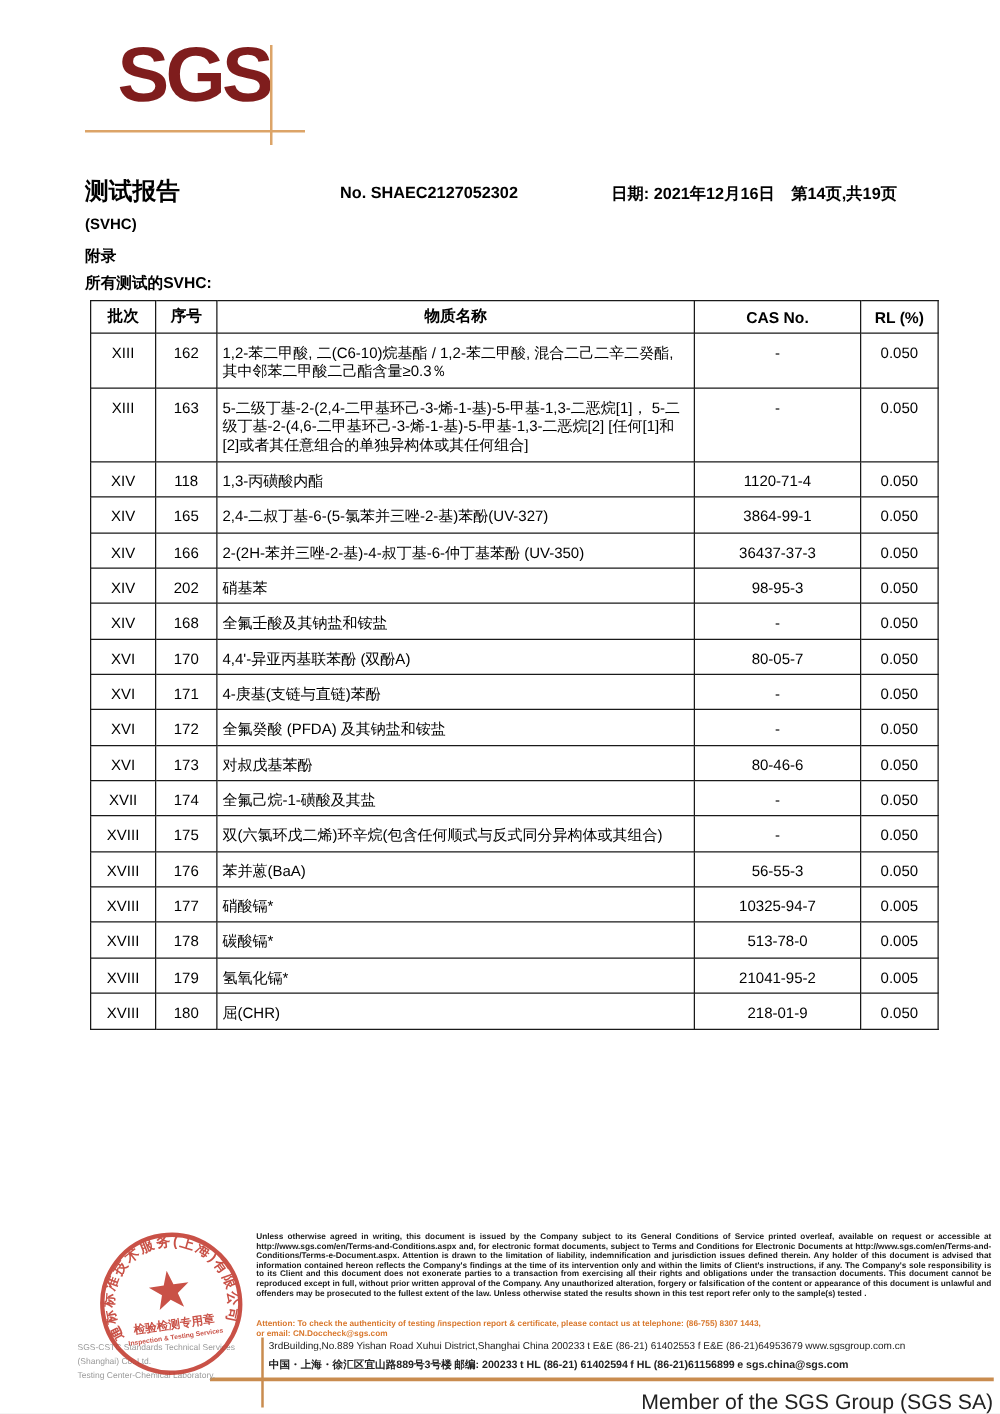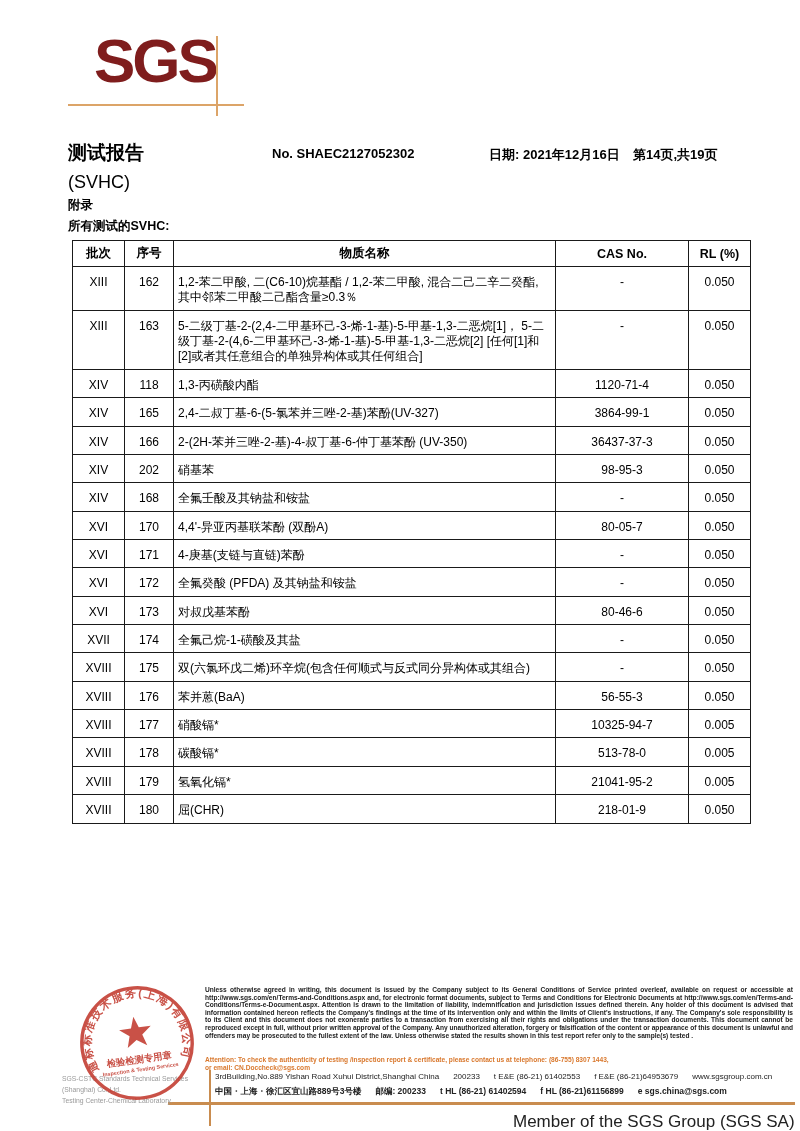--- a/index.html
+++ b/index.html
@@ -14,21 +14,21 @@
   .logo-text {
     position:absolute; left:94px; top:30px;
     font-size:62px; font-weight:800; letter-spacing:-3px;
     color:#7f1d1d; line-height:1;
   }
   .logo-hline { position:absolute; left:68px; top:104px; width:176px; height:2px; background:#dca468; }
   .logo-vline { position:absolute; left:216px; top:36px; width:2px; height:80px; background:#dca468; }
 
   
   .report-title { position:absolute; left:68px; top:140px; font-size:19px; font-weight:700; }
-  .report-subtitle { position:absolute; left:68px; top:172px; font-size:18px; font-weight:400; }
+  .report-subtitle { position:absolute; left:68px; top:172px; font-size:12px; font-weight:700; }
   .report-no { position:absolute; left:272px; top:146px; font-size:13px; font-weight:600; }
   .report-date { position:absolute; left:489px; top:146px; font-size:13px; font-weight:600;text-align:center; }
   .report-page { position:absolute; left:633px; top:146px; font-size:13px; font-weight:600; }
   .appendix-label { position:absolute; left:68px; top:197px; font-size:12.5px; font-weight:700; }
   .section-label { position:absolute; left:68px; top:218px; font-size:12.5px; font-weight:700; }
 
   
   .table-wrap { position:absolute; left:72px; top:240px; width:678px; }
   table.svhc { border-collapse:collapse; width:100%; table-layout:fixed; }
   table.svhc th, table.svhc td { border:1.6px solid #1a1a1a; }
@@ -52,21 +52,21 @@
   }
   .attention {
     position:absolute; left:205px; top:1056px; width:588px;
     font-size:6.6px; line-height:7.6px; color:#d9782d; font-weight:700;
   }
   .company-block {
     position:absolute; left:62px; top:1073px; width:150px;
     font-size:6.8px; line-height:11px; color:#9a9a9a; z-index:1;
   }
   .addr-block { position:absolute; left:215px; top:1072px; width:580px; z-index:1; }
-  .addr-row { display:flex; align-items:baseline; gap:14px; height:14px; white-space:nowrap; }
+  .addr-row { display:flex; align-items:baseline; gap:2px; height:14px; white-space:nowrap; }
   .addr-row span { font-size:8px; color:#222; }
   .addr-row.cn span { font-size:8.5px; font-weight:600; }
   .addr-vline { position:absolute; left:209px; top:1070px; width:2px; height:56px; background:#c98c4f; z-index:2; }
   .addr-hline { position:absolute; left:168px; top:1102px; width:627px; height:2.5px; background:#b5순; background:#c98c4f; z-index:0; }
   .member-line { position:absolute; left:513px; top:1112px; font-size:17px; color:#222; }
 
   
   .stamp { position:absolute; left:70px; top:978px; z-index:3; opacity:0.88; }
 </style>
 </head>

